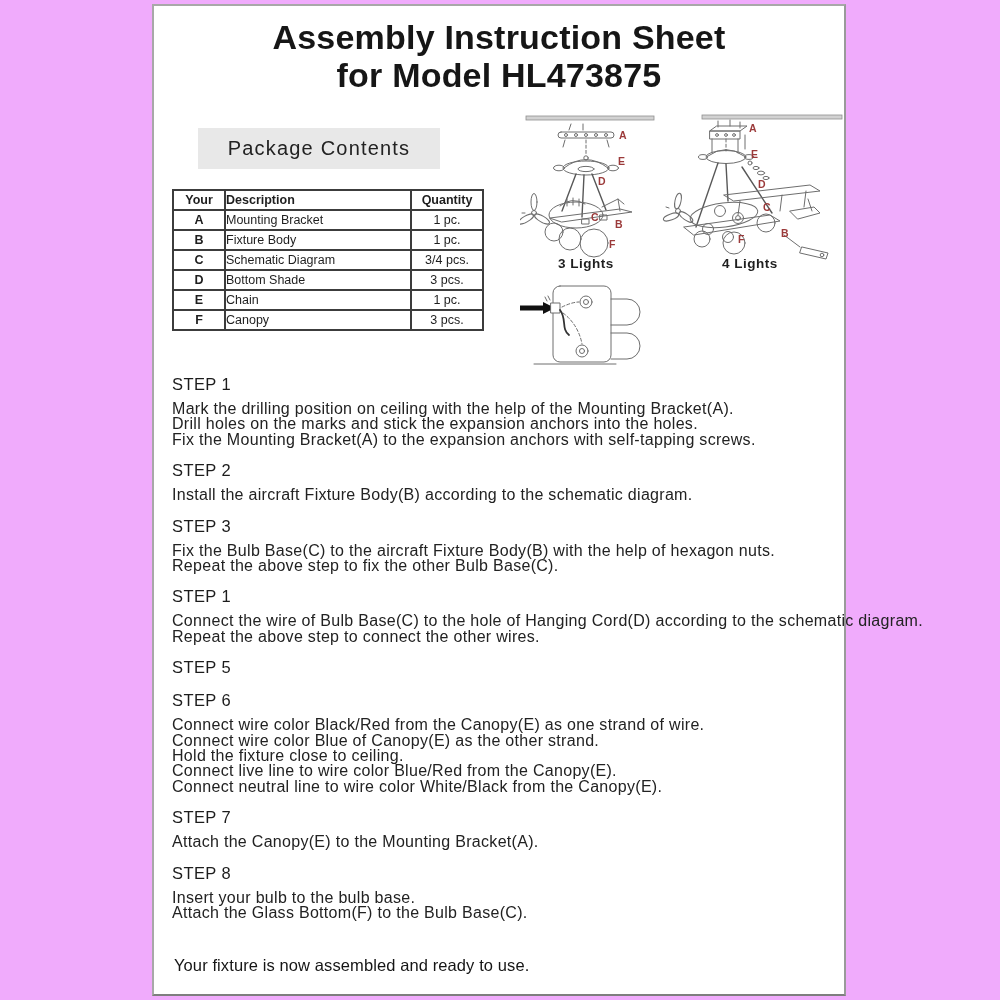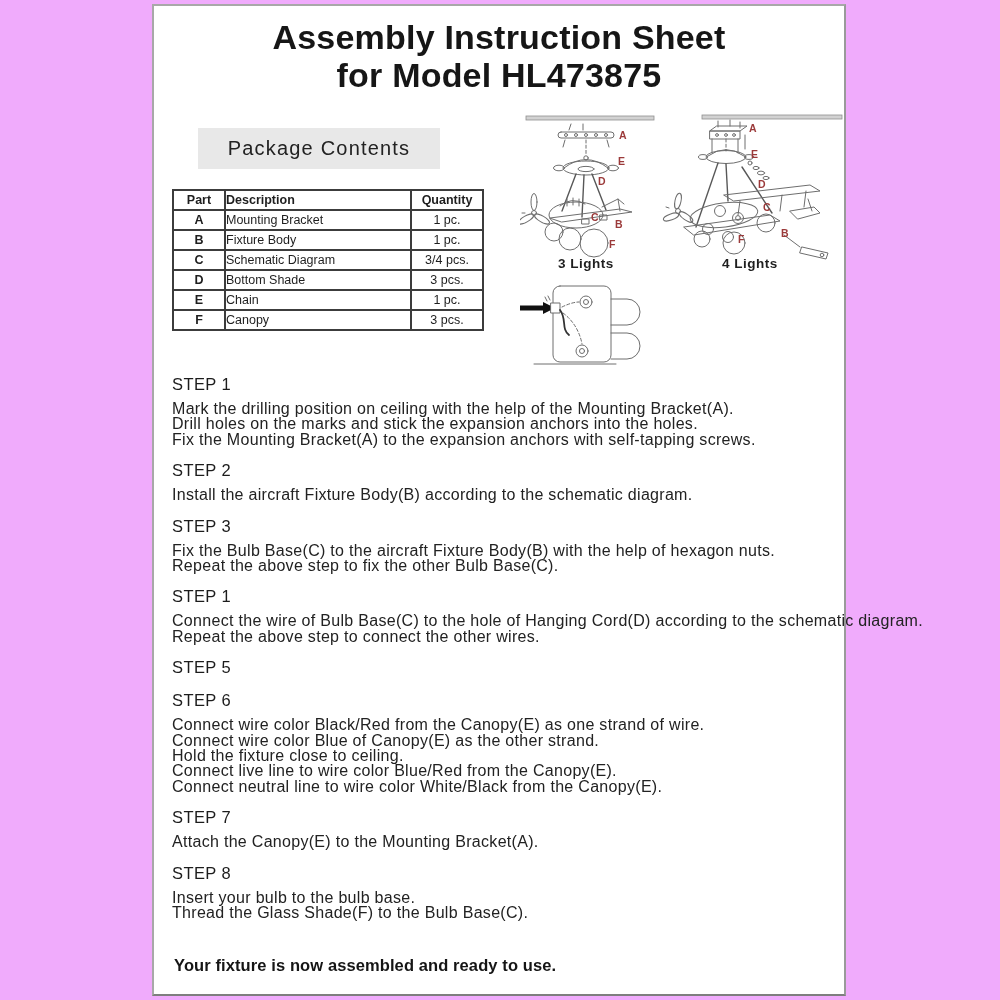--- a/index.html
+++ b/index.html
@@ -27,21 +27,21 @@
   .diag .ln{stroke:#6e6e6e;fill:none;stroke-width:1;stroke-linecap:round;stroke-linejoin:round;}
   .diag .thick{stroke:#585858;stroke-width:1.4;}
   .diag .ceil{fill:#d2d2d2;stroke:#8f8f8f;stroke-width:0.8;}
   .diag .dash{stroke-dasharray:3,2.2;}
   .plabel{font-family:"Liberation Sans",sans-serif;font-size:10.5px;font-weight:bold;}
   .dcaption{font-family:"Liberation Sans",sans-serif;font-size:13.5px;font-weight:bold;fill:#1f1f1f;letter-spacing:0.5px;}
   .steps{position:absolute;left:18px;top:356px;width:664px;}
   .step{margin:13px 0 14px 0;}
   .step-title{font-size:16.5px;line-height:19px;letter-spacing:0.4px;color:#1c1c1c;margin:0 0 7px 0;}
   .step-line{font-size:16px;line-height:15.4px;letter-spacing:0.3px;color:#222;white-space:nowrap;}
-  .footer-note{position:absolute;left:20px;top:950px;font-size:16.5px;color:#151515;letter-spacing:0.1px;font-weight:bold;}
+  .footer-note{position:absolute;left:20px;top:950px;font-size:16.5px;color:#151515;letter-spacing:0.1px;}
 </style>
 </head>
 <body>
 
 <div class="canvas">
   <div class="sheet">
 
     <div class="doc-title">
       <div>Assembly Instruction Sheet</div>
       <div>for Model HL473875</div>
@@ -50,21 +50,21 @@
     <div class="pkg-heading">Package Contents</div>
 
     <table class="parts">
       <colgroup>
           <col class="c-part">
           <col class="c-desc">
           <col class="c-qty">
         </colgroup>
       <thead>
         <tr>
-          <th>Part</th>
+          <th>Your</th>
           <th class="desc-h">Description</th>
           <th class="qty-h">Quantity</th>
         </tr>
       </thead>
       <tbody>
   <tr>
     <td class="part-cell">A</td>
     <td class="desc-cell">Mounting Bracket</td>
     <td class="qty-cell">1 pc.</td>
   </tr>
@@ -305,20 +305,20 @@
     <div class="step-title">STEP 7</div>
     <div class="step-lines">
             <div class="step-line">Attach the Canopy(E) to the Mounting Bracket(A).</div>
           </div>
   </div>
 
   <div class="step">
     <div class="step-title">STEP 8</div>
     <div class="step-lines">
             <div class="step-line">Insert your bulb to the bulb base.</div>
-            <div class="step-line">Thread the Glass Shade(F) to the Bulb Base(C).</div>
+            <div class="step-line">Attach the Glass Bottom(F) to the Bulb Base(C).</div>
           </div>
   </div>
 </div>
 
     <div class="footer-note">Your fixture is now assembled and ready to use.</div>
   </div>
 </div>
 
 </body></html>

